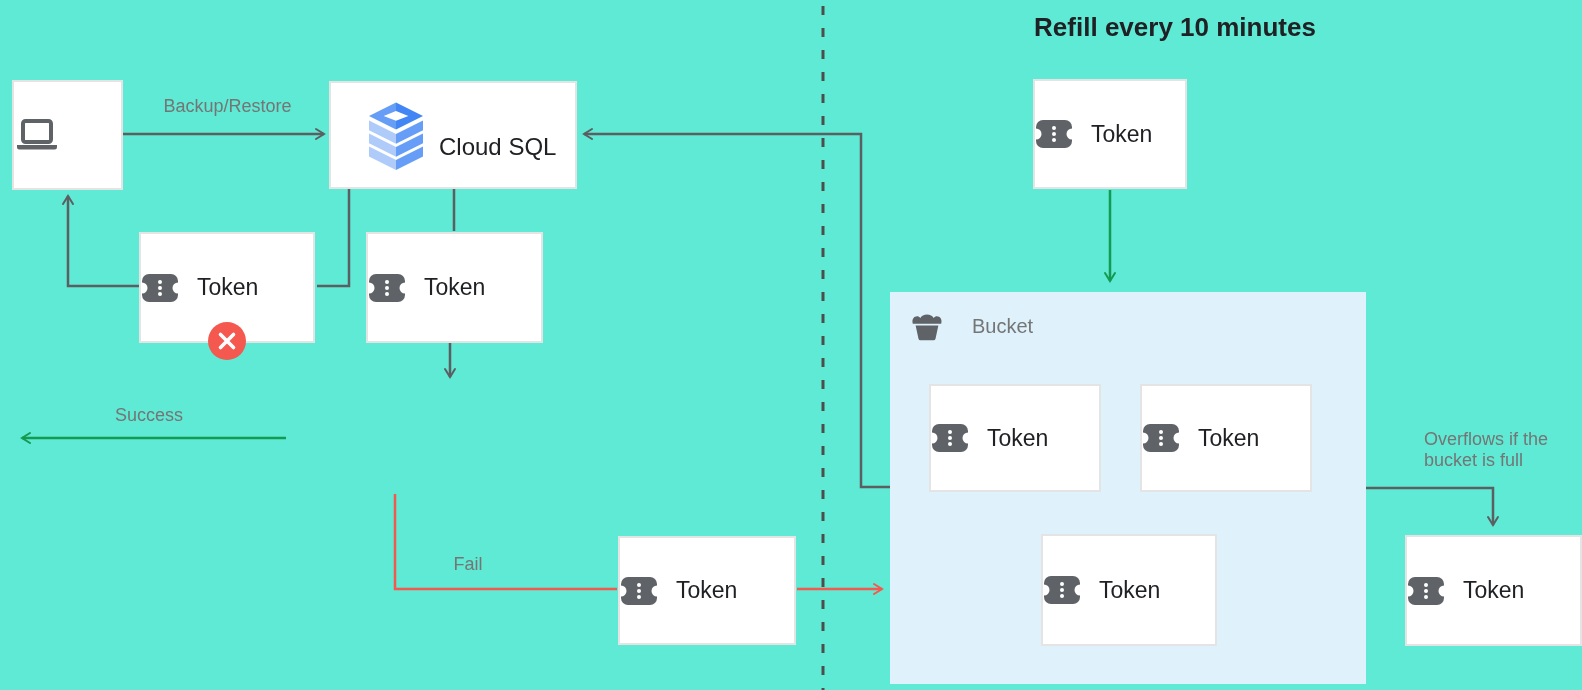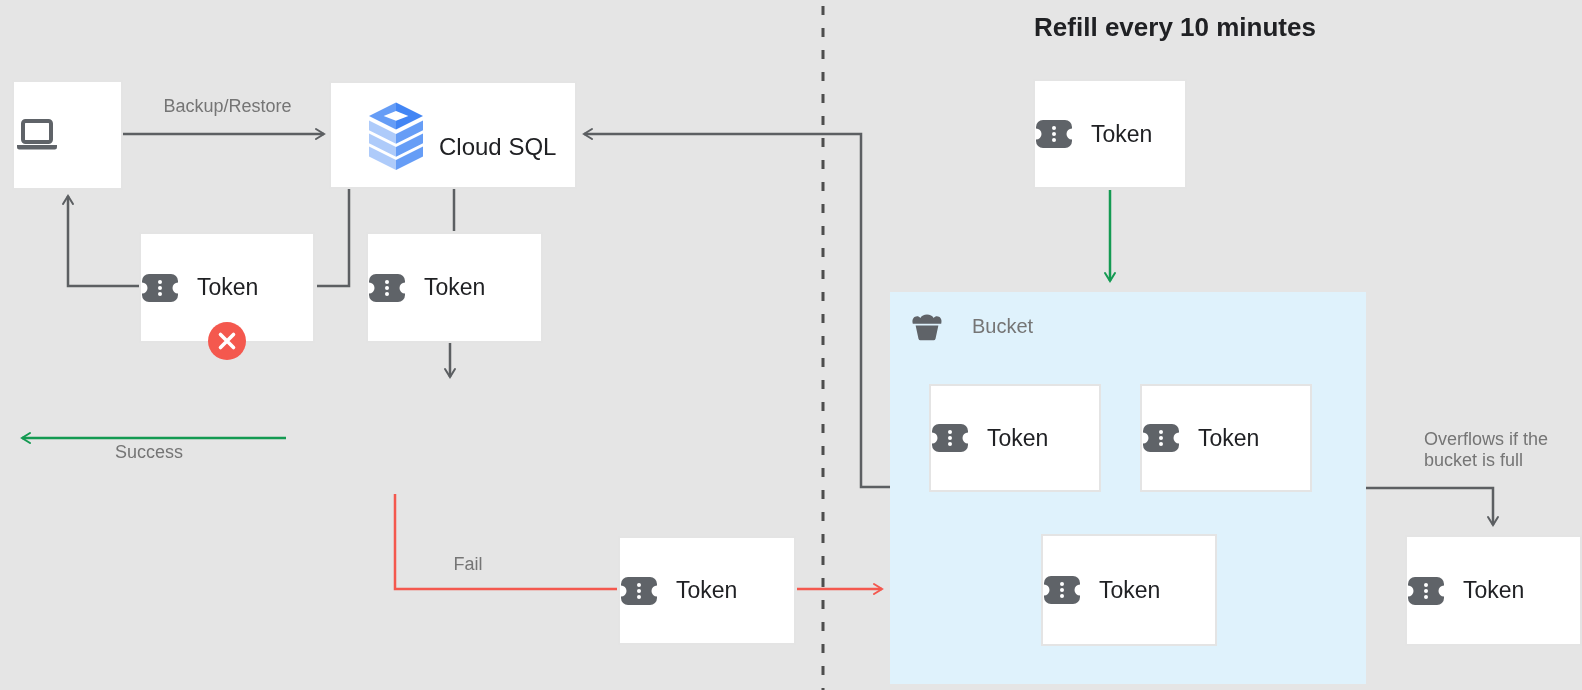--- a/index.html
+++ b/index.html
@@ -1,18 +1,18 @@
 <!DOCTYPE html>
 <html style="--green: #149a52; --red: #f4584e; --wire: #5c5f62; --divider: #4d4d4d; --bucket-fill: #dff2fc; --node-border: #e4e4e4; --text-dark: #202124; --text-muted: #757575; --icon-gray: #5f6368; --sql-dark: #4285f4; --sql-mid: #669df6; --sql-light: #aecbfa;"><head>
 <meta charset="utf-8">
 <style>
   html,body { margin:0; padding:0; background:#ffffff; }
   .canvas {
     position:relative; width:1582px; height:690px; overflow:hidden;
-    background:#e5e5e5; font-family:"Liberation Sans", sans-serif;
+    background:#5eead4; font-family:"Liberation Sans", sans-serif;
   }
   svg.wires { position:absolute; left:0; top:0; z-index:1; }
   .wire { fill:none; stroke-width:2.5px; }
   .wire.gray  { stroke:var(--wire,#5c5f62); }
   .wire.green { stroke:var(--green,#149a52); }
   .wire.red   { stroke:var(--red,#f4584e); }
   .wire.dashed{ stroke:var(--divider,#4d4d4d); stroke-width:3px; stroke-dasharray:9 13; }
 
   .bucket {
     position:absolute; left:890px; top:292px; width:476px; height:392px;
@@ -47,21 +47,21 @@
 
   .badge-x { position:absolute; left:208px; top:322px; width:38px; height:38px; z-index:3; }
 
   .edge-label {
     position:absolute; z-index:2; font-size:18px; color:var(--text-muted,#757575); line-height:21px;
   }
   .edge-label.center { text-align:center; }
   .preline { white-space:pre-line; }
 
   .lbl-backup-edge { left:145px;  top:96px;  width:165px; }
-  .lbl-success     { left:99px;   top:405px; width:100px;margin-top:37px; }
+  .lbl-success     { left:99px;   top:405px; width:100px; }
   .lbl-fail        { left:438px;  top:554px; width:60px;  }
   .lbl-overflow    { left:1424px; top:429px; width:165px; }
 
   .title {
     position:absolute; left:995px; top:12px; width:360px; text-align:center; z-index:2;
     font-size:26px; font-weight:bold; color:var(--text-dark,#202124);
   }
 </style>
 </head>
 <body>

